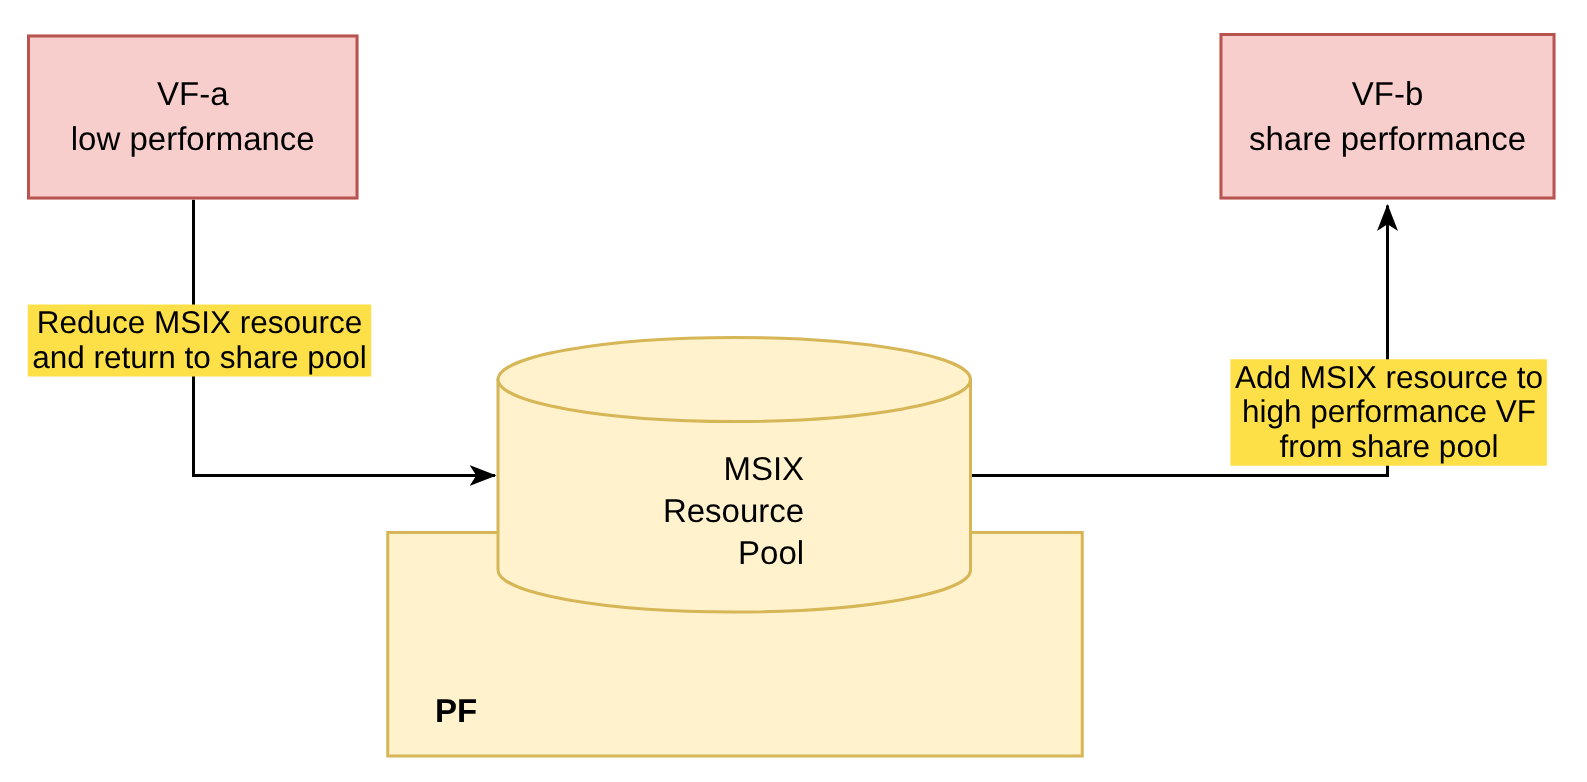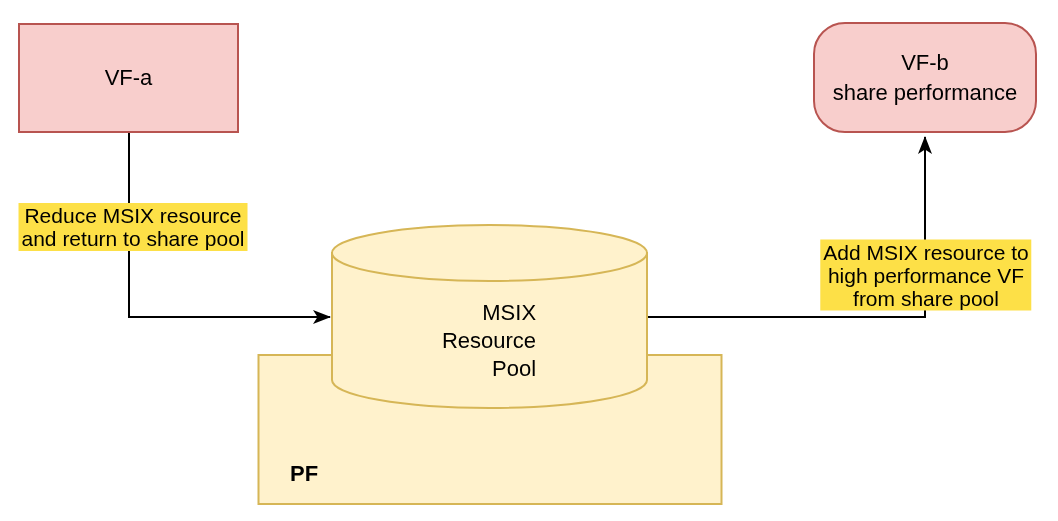--- a/index.html
+++ b/index.html
@@ -42,21 +42,21 @@
     align-items: center;
     justify-content: center;
     background: var(--vf-fill, #f8cecc);
     border: 2.5px solid var(--vf-stroke, #b85450);
     box-sizing: border-box;
     text-align: left;
     font-size: 22px;
     line-height: 30px;
   }
   .vf-box.vf-a { left: 18px;  top: 23px; width: 221px; height: 110px; }
-  .vf-box.vf-b { left: 813px; top: 22px; width: 224px; height: 111px; border-radius: 32px; }
+  .vf-box.vf-b { left: 813px; top: 22px; width: 224px; height: 111px; }
   .edge-label {
     position: absolute;
     transform: translate(-50%, -50%);
     text-align: center;
     font-size: 21px;
     line-height: 23px;
     background: #fde047;
     padding: 1px 3px;
     white-space: nowrap;
   }
@@ -98,20 +98,21 @@
     <path class="shape-yellow" d="M332,253 V380 A157.5,28 0 0 0 647,380 V253 Z"></path>
     <ellipse class="shape-yellow" cx="489.5" cy="253" rx="157.5" ry="28"></ellipse>
 
     <path class="edge-line" d="M129,133 V317 H330" marker-end="url(#arrowhead)"></path>
 
     <path class="edge-line" d="M648,317 H925 V137" marker-end="url(#arrowhead)"></path>
   </svg>
 
   <div class="vf-box vf-a">
     <div>VF-a</div>
+    <div>low performance</div>
   </div>
 
   <div class="vf-box vf-b">
     <div>VF-b</div>
     <div>share performance</div>
   </div>
 
   <div class="pool-label">
     <div>MSIX</div>
     <div>Resource</div>

